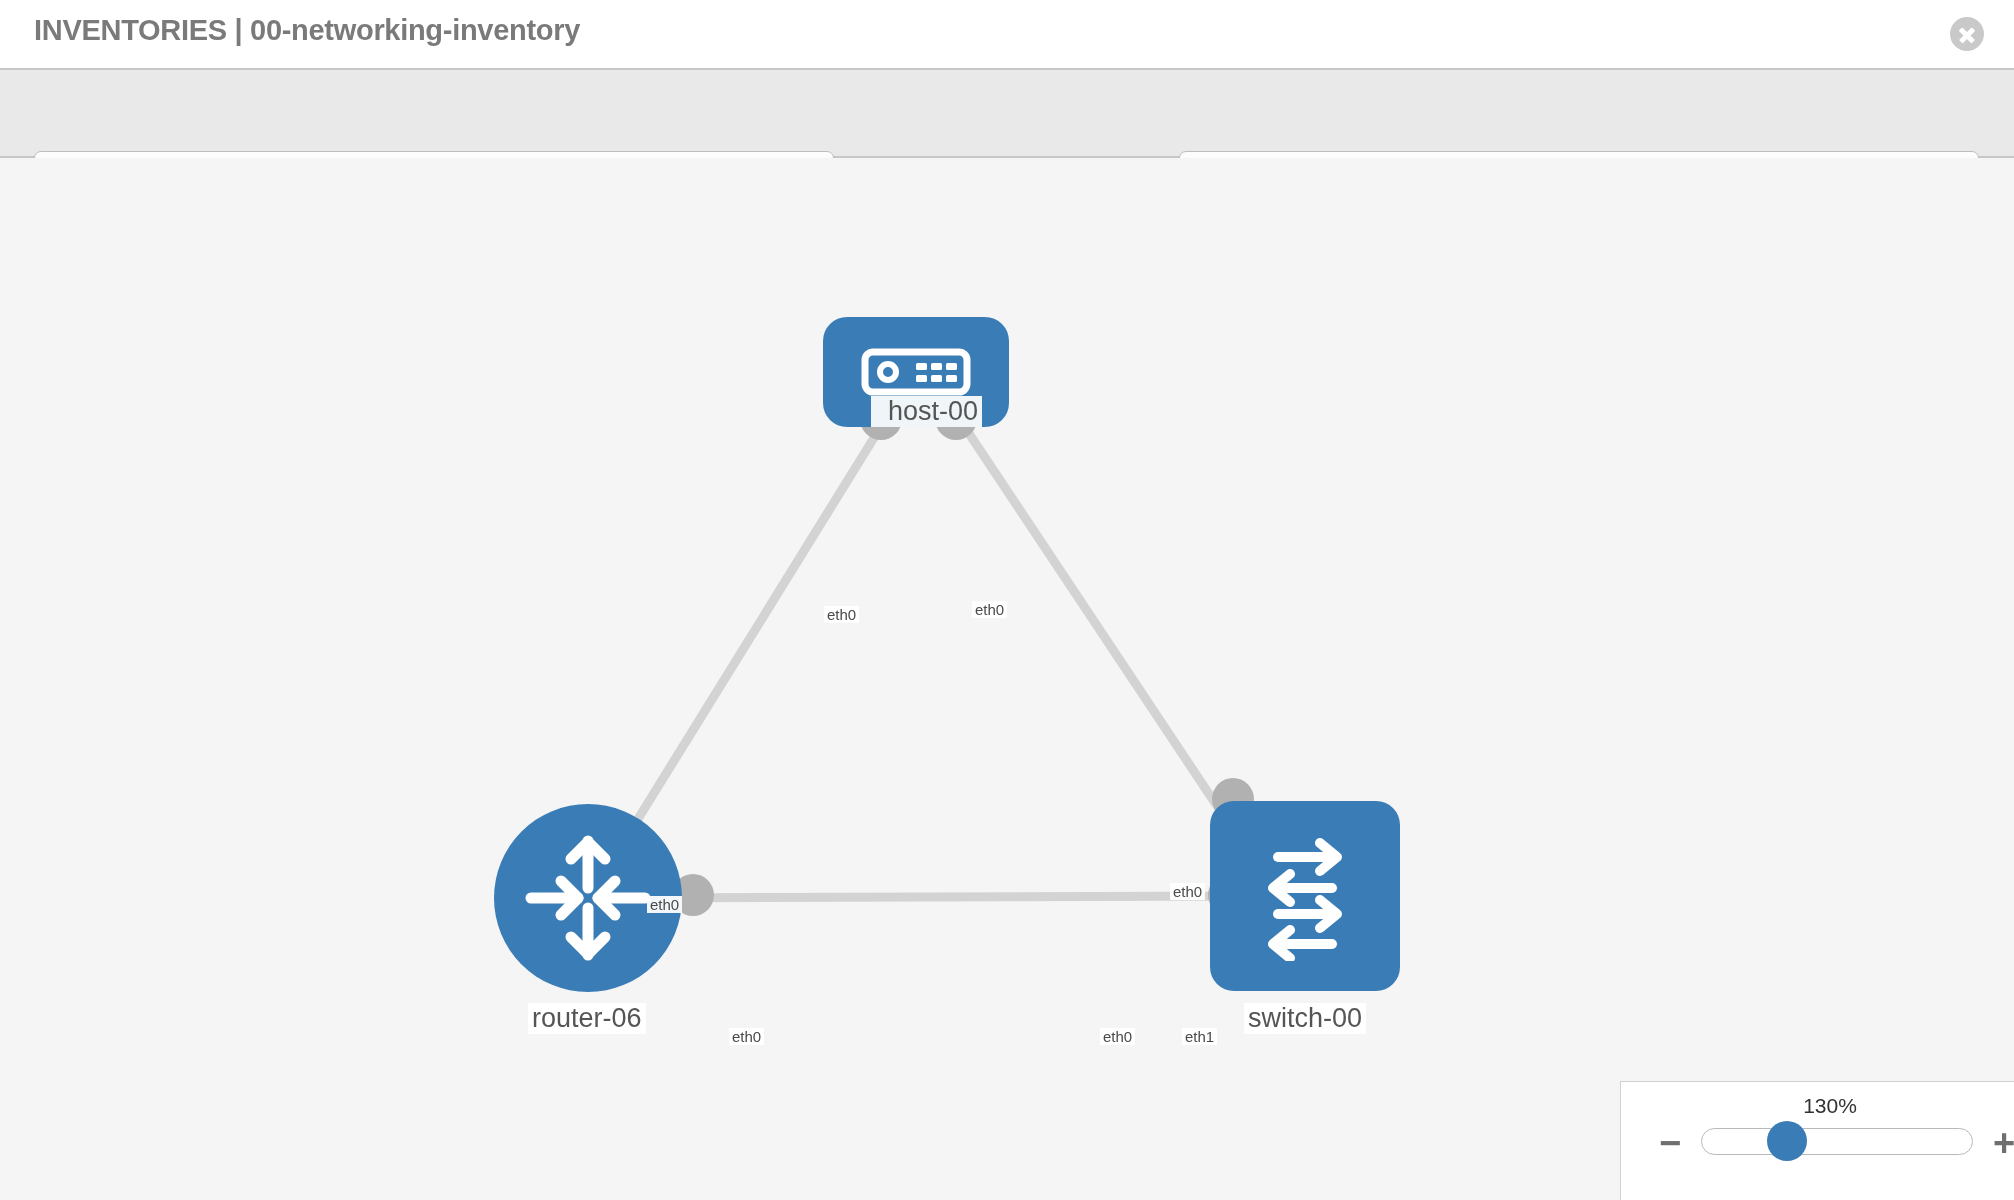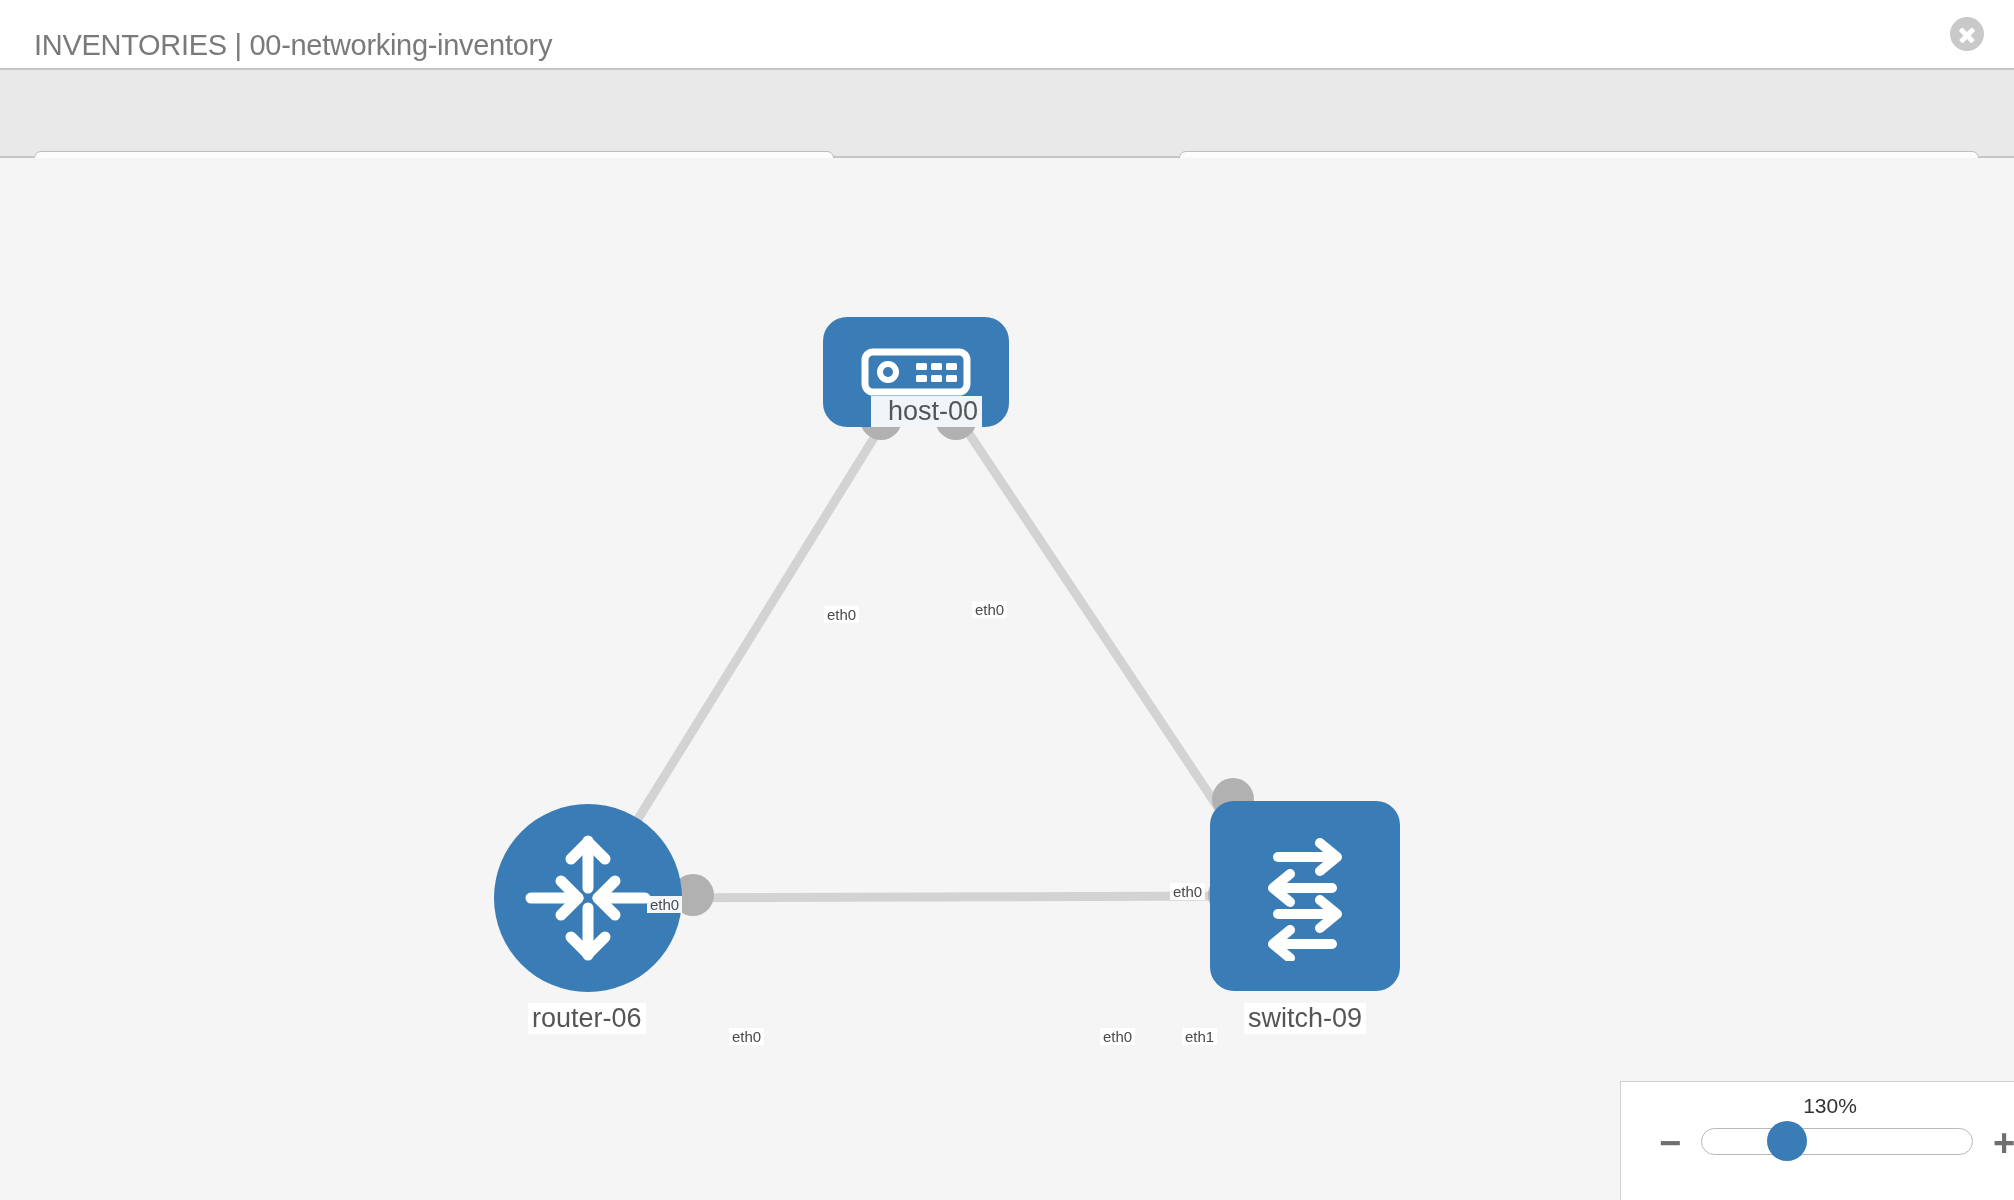--- a/index.html
+++ b/index.html
@@ -15,26 +15,25 @@
   #header {
     position: absolute;
     left: 0; top: 0;
     width: 2014px; height: 68px;
     background: #ffffff;
   }
   #page-title {
     position: absolute;
     left: 34px; top: 14px;
     font-size: 29px;
-    font-weight: normal;
+    font-weight: bold;
     color: #7a7a7a;
     letter-spacing: -0.3px;
     white-space: nowrap;
     font-stretch: condensed;
-    margin-top: 15px;
   }
   #close-btn {
     position: absolute;
     right: 30px; top: 17px;
     width: 34px; height: 34px;
     border-radius: 50%;
     background: #c9c9c9;
     cursor: pointer;
   }
   #close-btn::before, #close-btn::after {
@@ -294,21 +293,21 @@
         <line x1="38" y1="83" x2="96" y2="83"></line>
         <polyline points="80,69 97,83 80,97"></polyline>
         <line x1="92" y1="113" x2="34" y2="113"></line>
         <polyline points="50,99 33,113 50,127"></polyline>
       </g>
     </svg>
   </div>
 
   <div class="node-label" style="left:871px; top:238px;padding-left:17px;">host-00</div>
   <div class="node-label" style="left:528px; top:845px;">router-06</div>
-  <div class="node-label" style="left:1244px; top:845px;">switch-09</div>
+  <div class="node-label" style="left:1244px; top:845px;">switch-00</div>
 
   <div class="if-label" style="left:824px; top:448px;">eth0</div>
   <div class="if-label" style="left:972px; top:443px;">eth0</div>
   <div class="if-label" style="left:647px; top:738px;">eth0</div>
   <div class="if-label" style="left:1170px; top:725px;">eth0</div>
   <div class="if-label" style="left:729px; top:870px;">eth0</div>
   <div class="if-label" style="left:1100px; top:870px;">eth0</div>
   <div class="if-label" style="left:1182px; top:870px;">eth1</div>
 
 </div>

